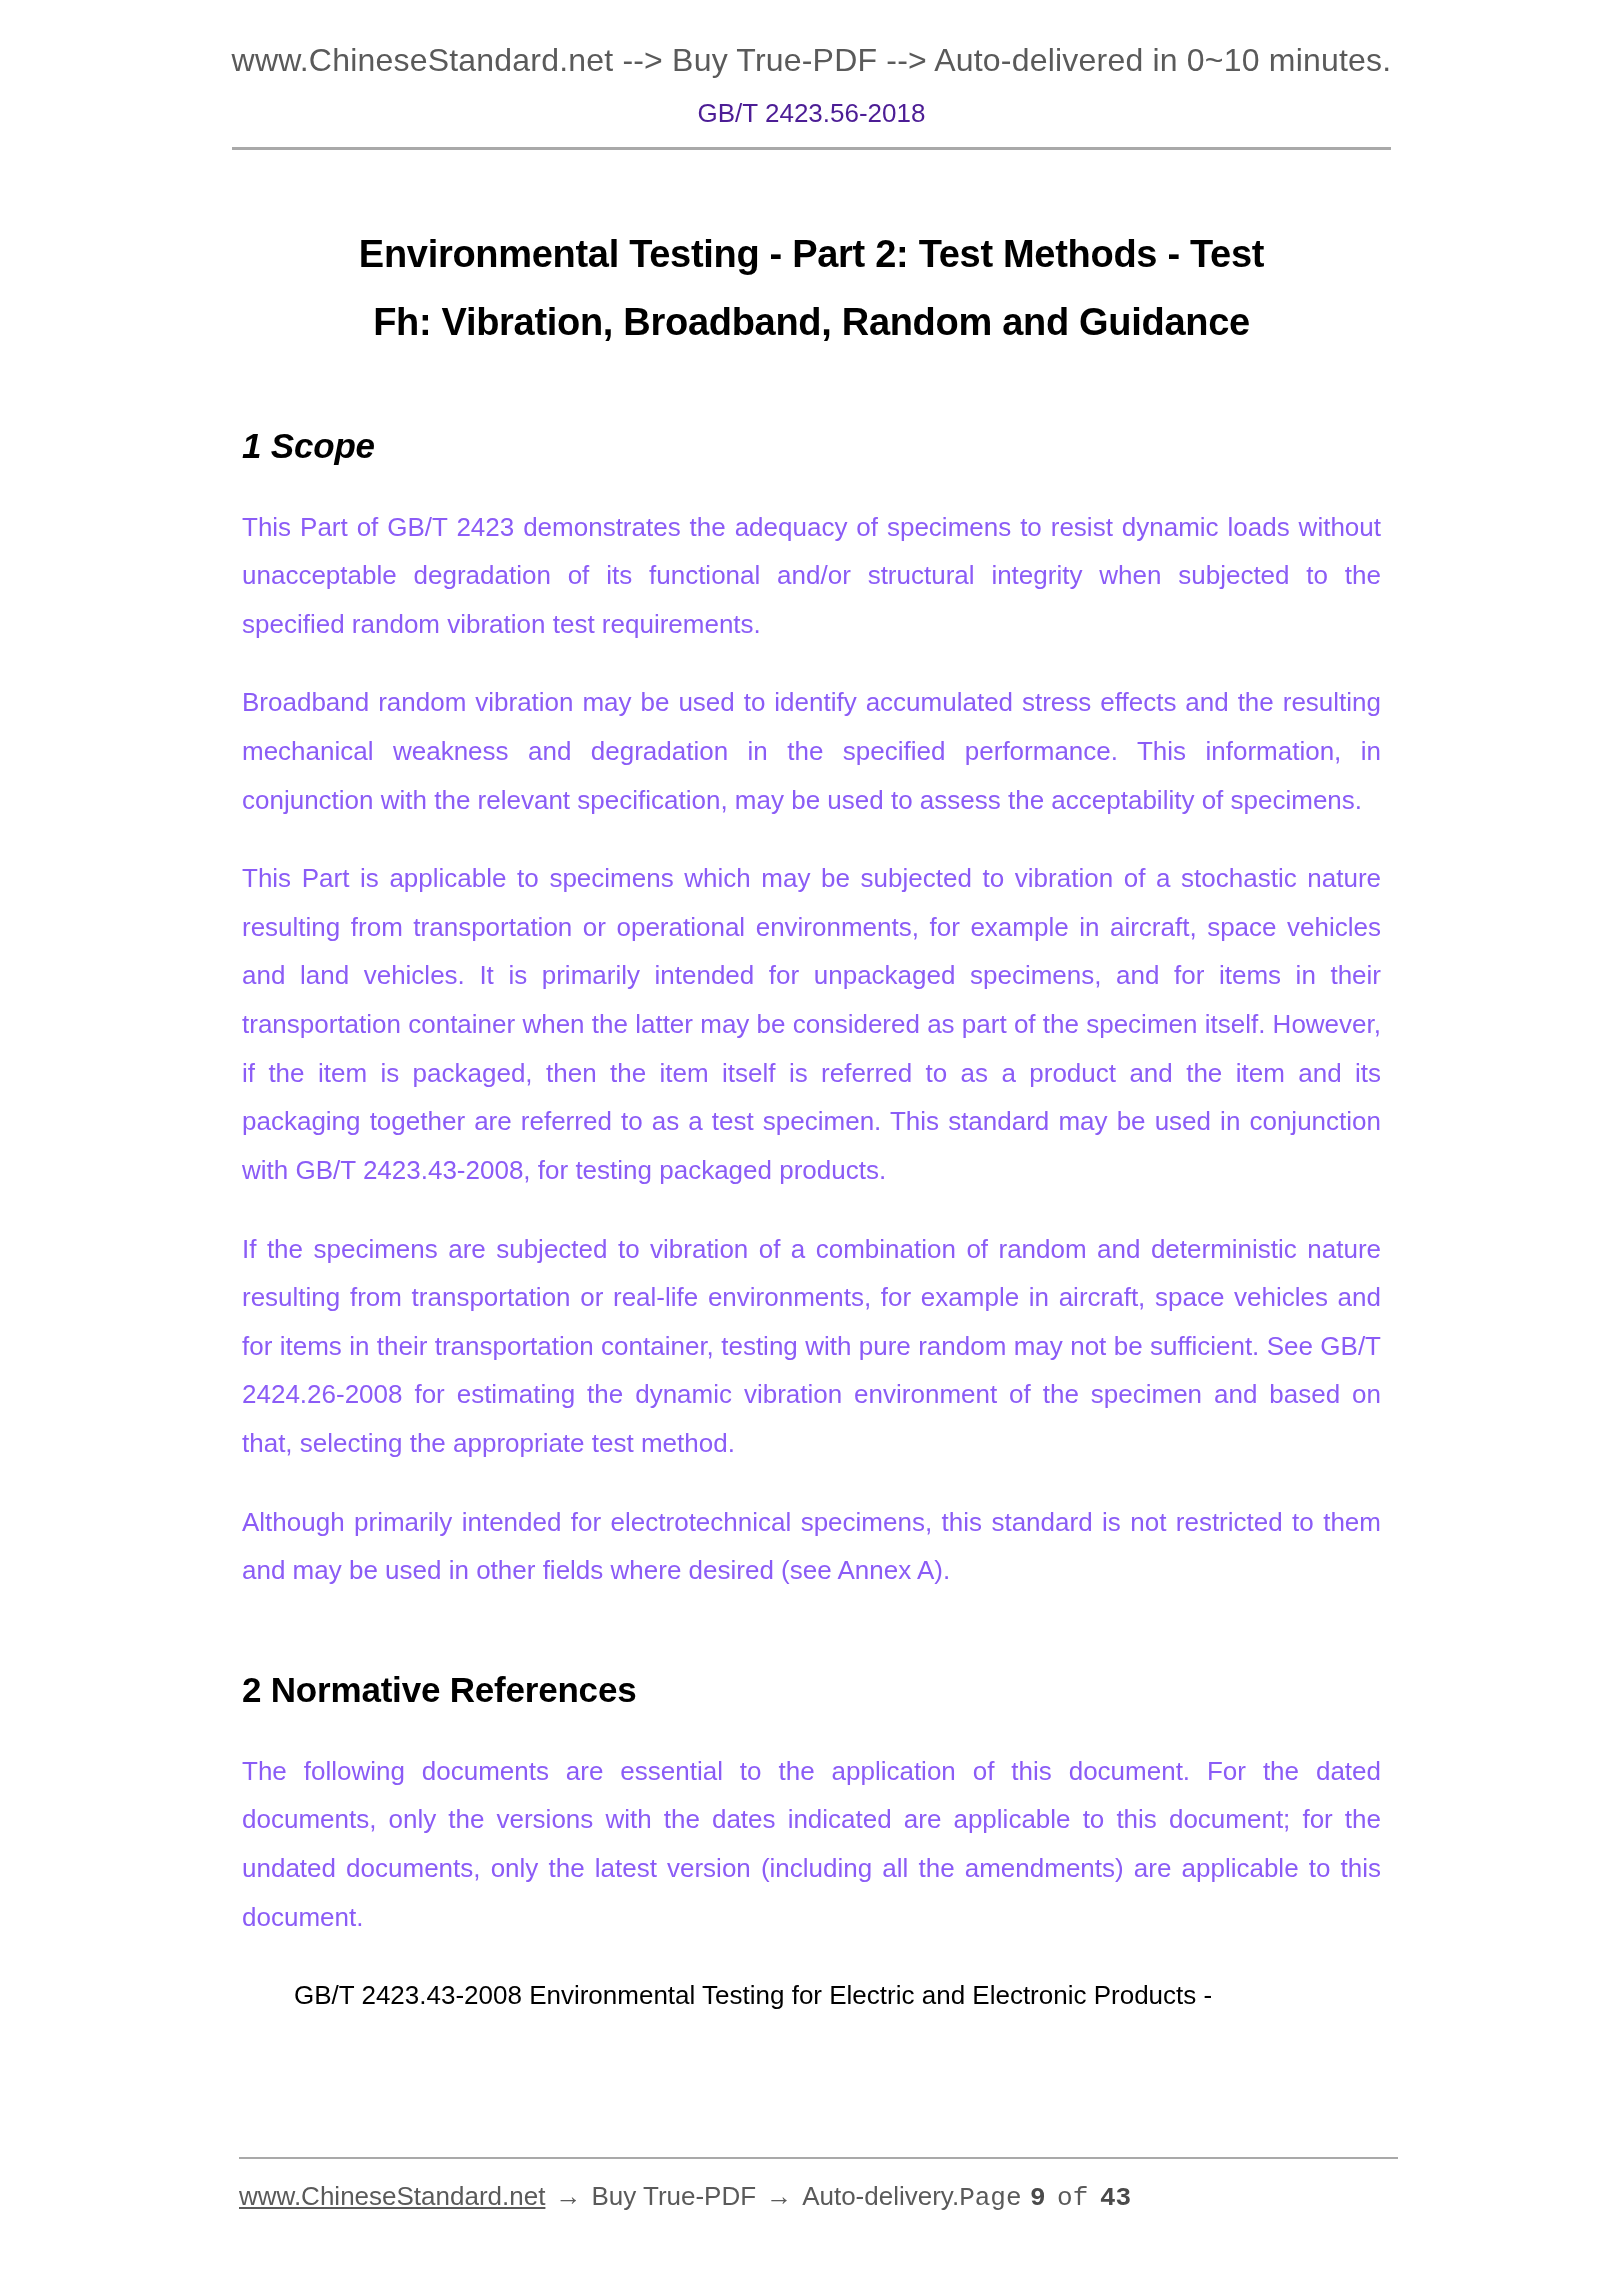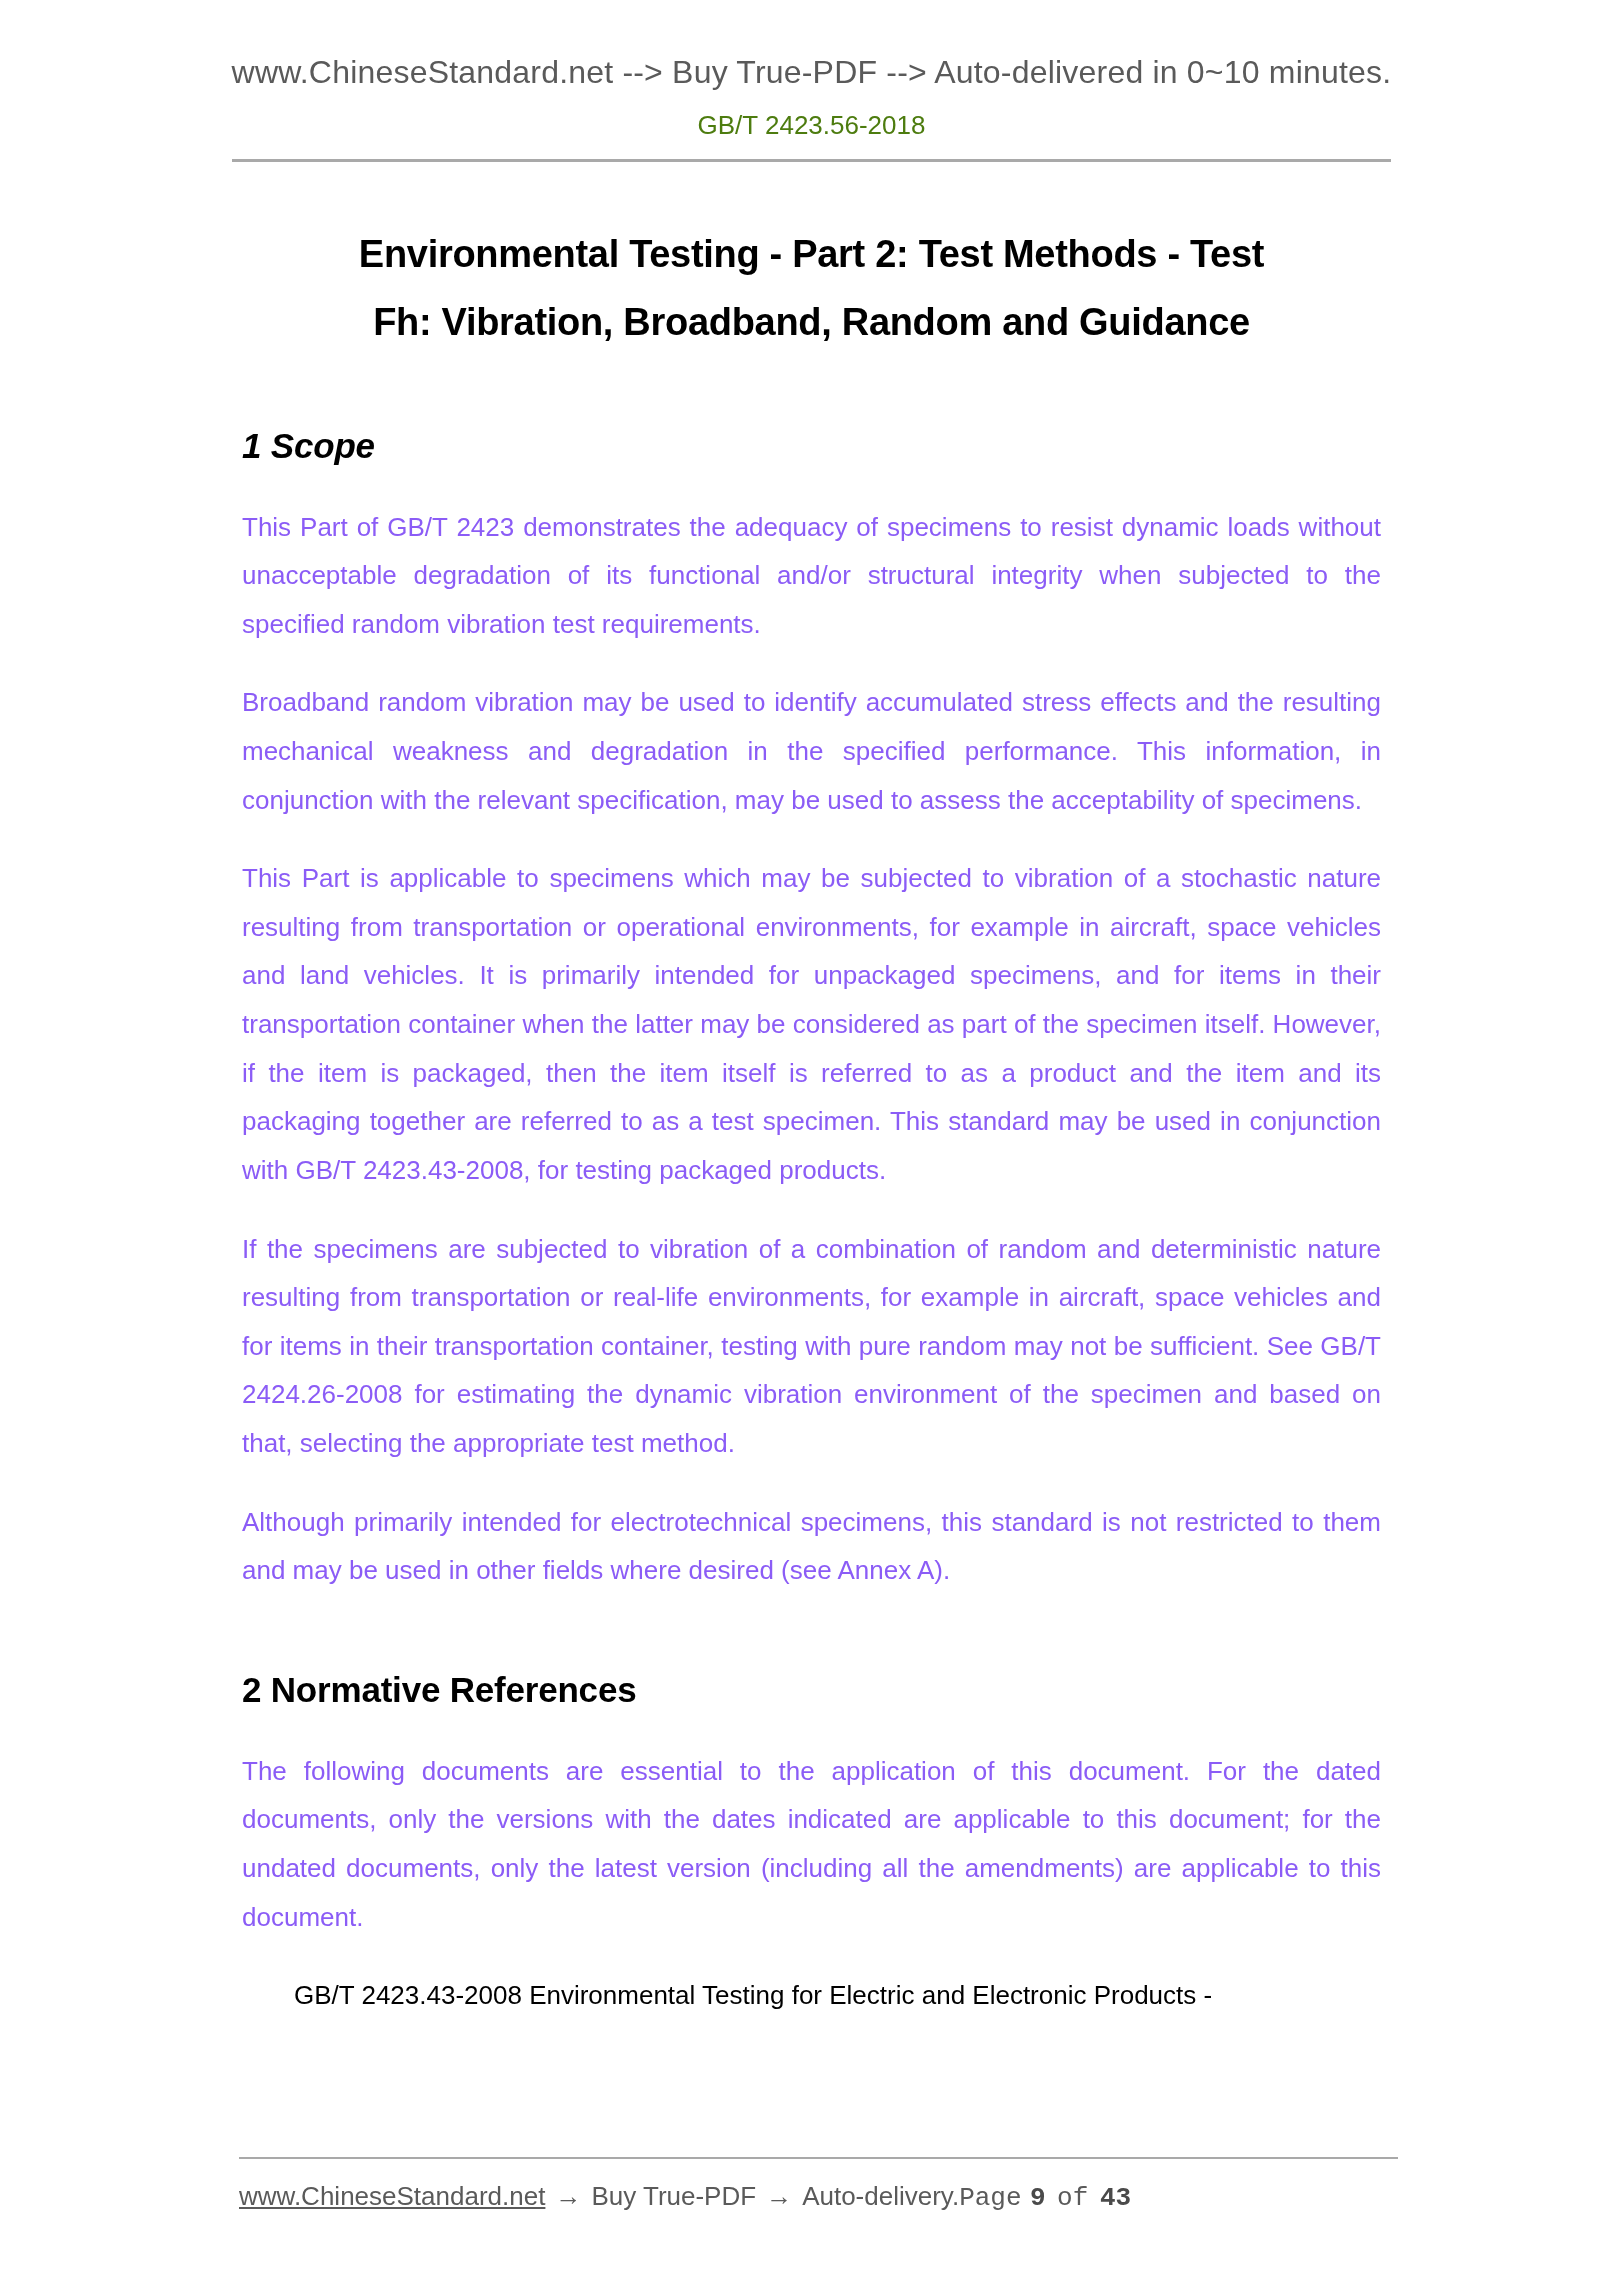--- a/index.html
+++ b/index.html
@@ -16,37 +16,37 @@
     font-family: "Liberation Sans", sans-serif;
     color: #000000;
     box-sizing: border-box;
     overflow: hidden;
   }
 
   
   .page-header {
     position: absolute;
     left: 0;
-    top: 16px;
+    top: 4px;
     width: 1623px;
   }
 
   .header-promo {
     text-align: center;
     color: #5a5a5a;
     font-size: 32px;
     font-weight: 400;
     letter-spacing: 0.2px;
     padding-top: 38px;
     white-space: nowrap;
   }
 
   .header-standard-no {
     text-align: center;
-    color: #4d7c0f;
+    color: #4c1d95;
     font-size: 26px;
     font-weight: 400;
     padding-top: 19px;
   }
 
   .header-rule {
     margin: 18.3px auto 0 auto;
     width: 1159px;
     height: 2.5px;
     background: #a9a9a9;

